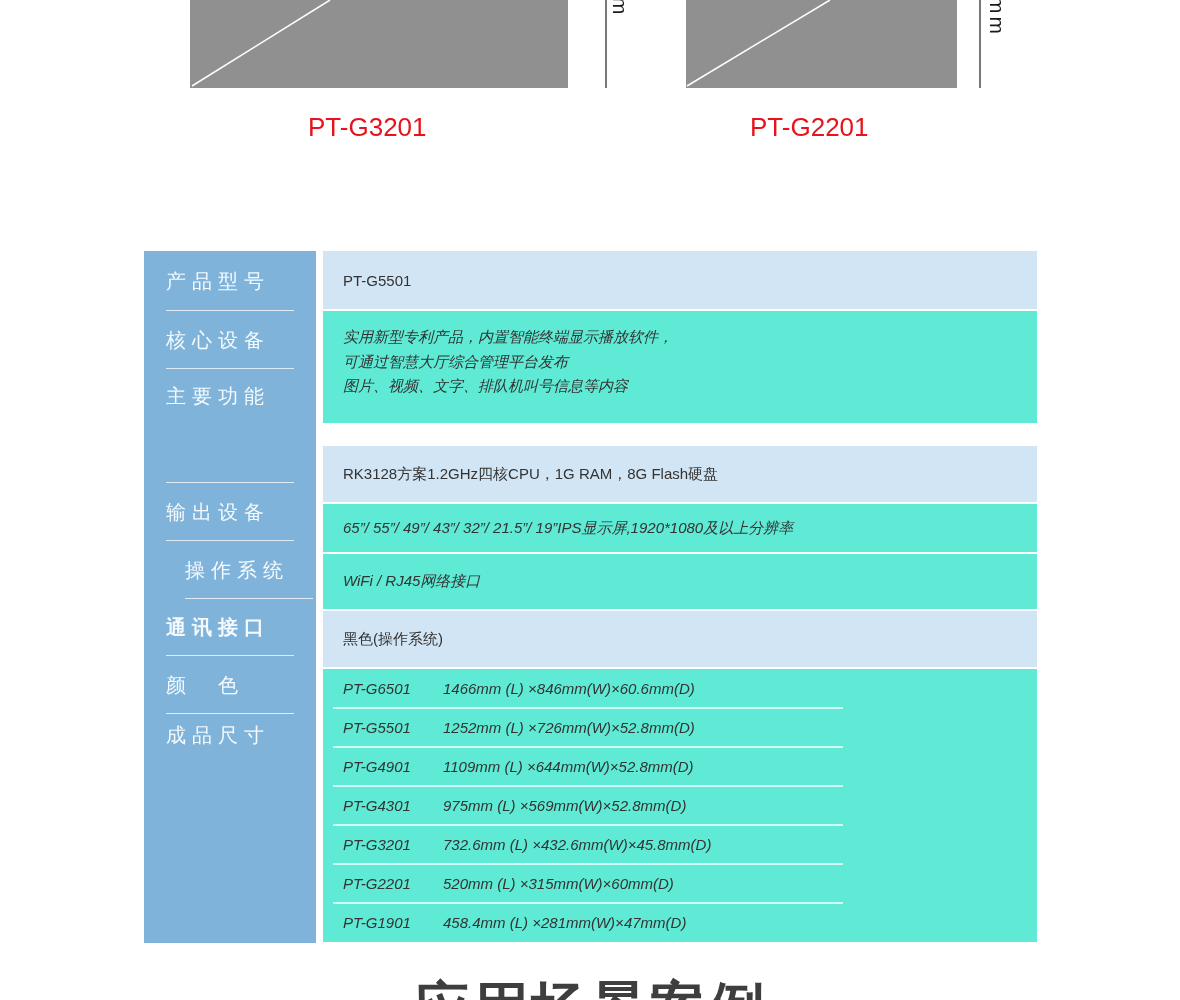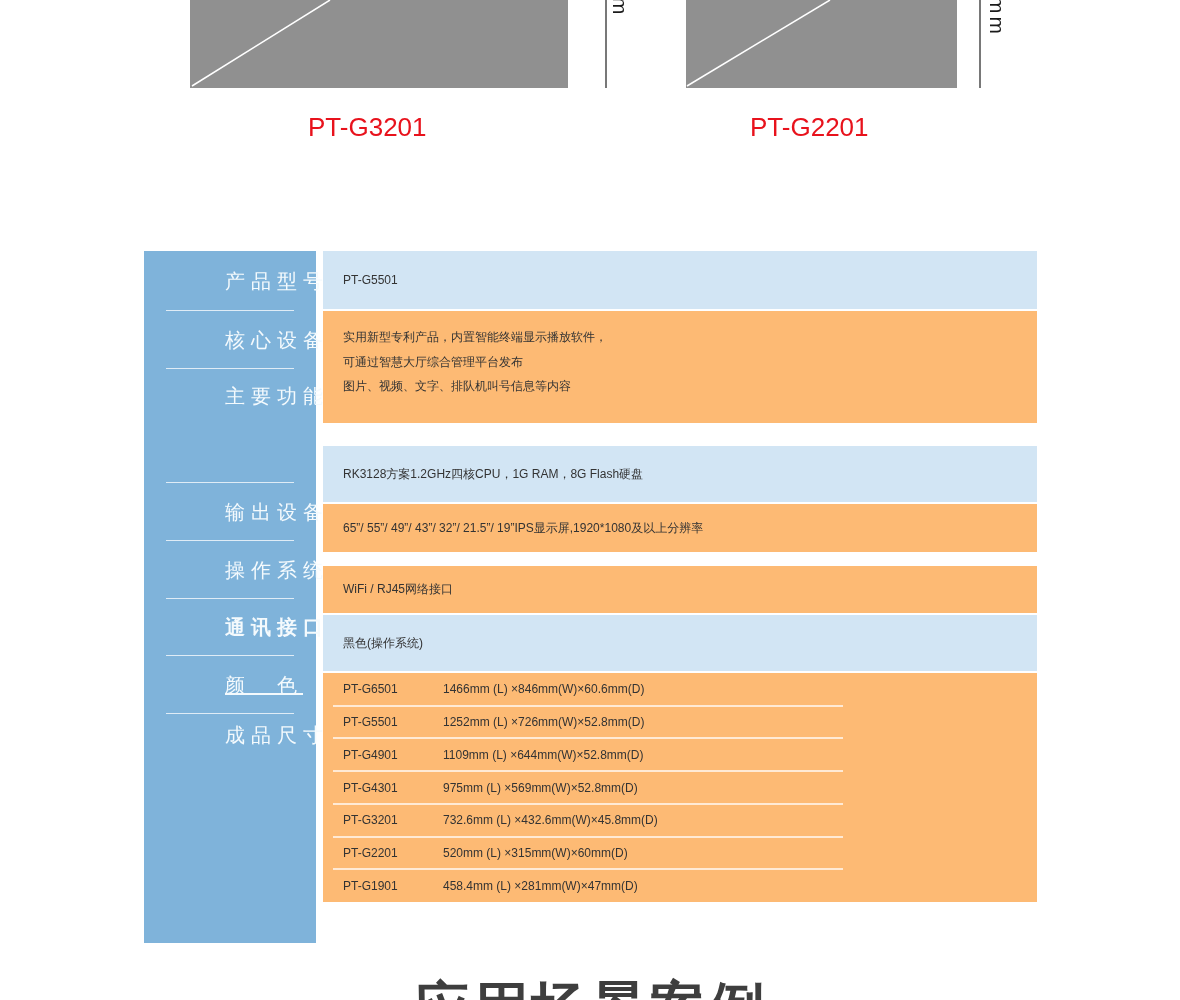--- a/index.html
+++ b/index.html
@@ -22,41 +22,41 @@
   .dim-text-left{left:610px;top:-3px;}
   .dim-text-right{left:987px;top:-4px;}
   .model-label{position:absolute;top:112px;font-size:26px;color:#e8121c;}
   .model-label-left{left:308px;}
   .model-label-right{left:750px;}
   
   .spec-table{position:absolute;left:144px;top:251px;width:893px;display:flex;}
   .label-col{width:172px;background:#7fb3da;flex:none;display:flex;flex-direction:column;}
   .label-cell{
     position:relative;display:flex;align-items:center;box-sizing:border-box;
-    padding-left:81px;color:#f4fafd;font-size:20px;letter-spacing:6px;white-space:nowrap;text-align:right;
+    padding-left:22px;color:#f4fafd;font-size:20px;letter-spacing:6px;white-space:nowrap;text-align:right;
   }
   .label-cell:not(:last-child)::after{
     content:"";position:absolute;left:22px;bottom:0;width:128px;height:1.5px;
     background:rgba(255,255,255,0.75);
   }
   .l1{height:60px;} .l2{height:114px;align-items:flex-start;padding-top:14px;}
-  .l3{height:58px;} .l4{height:58px;} .l5{height:58px;} .l6{height:57px;font-weight:bold;}
-  .l7{height:58px;text-decoration:underline;} .l8{height:229px;align-items:flex-start;padding-top:8px;}
+  .l3{height:58px;} .l4{height:58px;} .l5{height:58px;margin-left:19px;} .l6{height:57px;font-weight:bold;}
+  .l7{height:58px;} .l8{height:229px;align-items:flex-start;padding-top:8px;}
   .col-gap{width:7px;background:#ffffff;flex:none;}
   .value-col{flex:1;display:flex;flex-direction:column;}
   .vrow{
     box-sizing:border-box;margin-bottom:2px;padding-left:20px;
-    color:#333333;font-size:12px;
+    color:#333333;font-size:15px;
   }
   .vrow.single{display:flex;align-items:center;}
   .light{background:#d2e5f4;}
-  .dark{background:#fdba74;}
+  .dark{background:#5eead4;font-style:italic;}
   .v1{height:58px;} .v2{height:112px;padding-top:14px;line-height:24.5px;}
-  .v3{height:56px;margin-top:21px;} .v4{height:48px;} .v5{height:56px;} .v6{height:47px;margin-top:12px;}
-  .v7{height:56px;} .v8{height:229px;margin-bottom:0;padding-left:0;display:flex;flex-direction:column;}
+  .v3{height:56px;margin-top:21px;} .v4{height:48px;} .v5{height:56px;} .v6{height:55px;}
+  .v7{height:56px;} .v8{height:273px;margin-bottom:0;padding-left:0;display:flex;flex-direction:column;}
   .sub-row{position:relative;flex:1;display:flex;align-items:center;padding-left:20px;}
   .sub-row:not(:last-child)::after{
     content:"";position:absolute;left:10px;bottom:-1px;width:510px;height:2px;
     background:rgba(255,255,255,0.7);
   }
   .sub-model{display:inline-block;width:100px;flex:none;}
   
   .bottom-heading{
     position:absolute;left:0;right:0;top:971px;text-align:center;
     font-size:57px;font-weight:700;color:#3e3e3e;letter-spacing:2px;white-space:nowrap;

